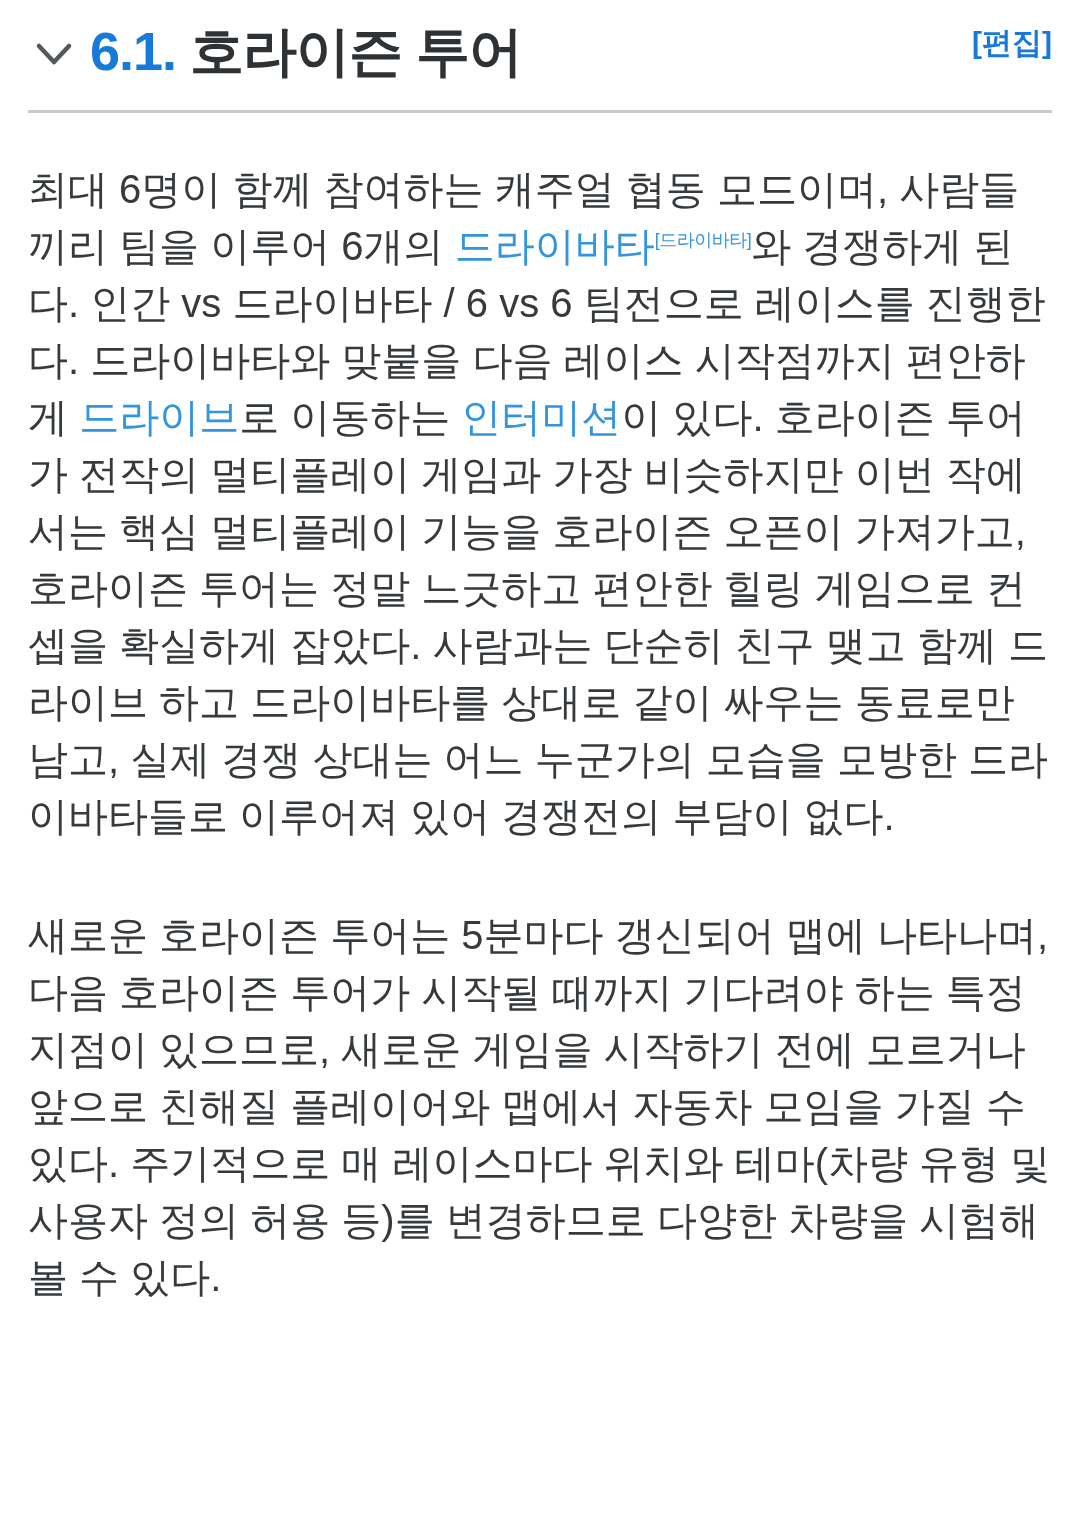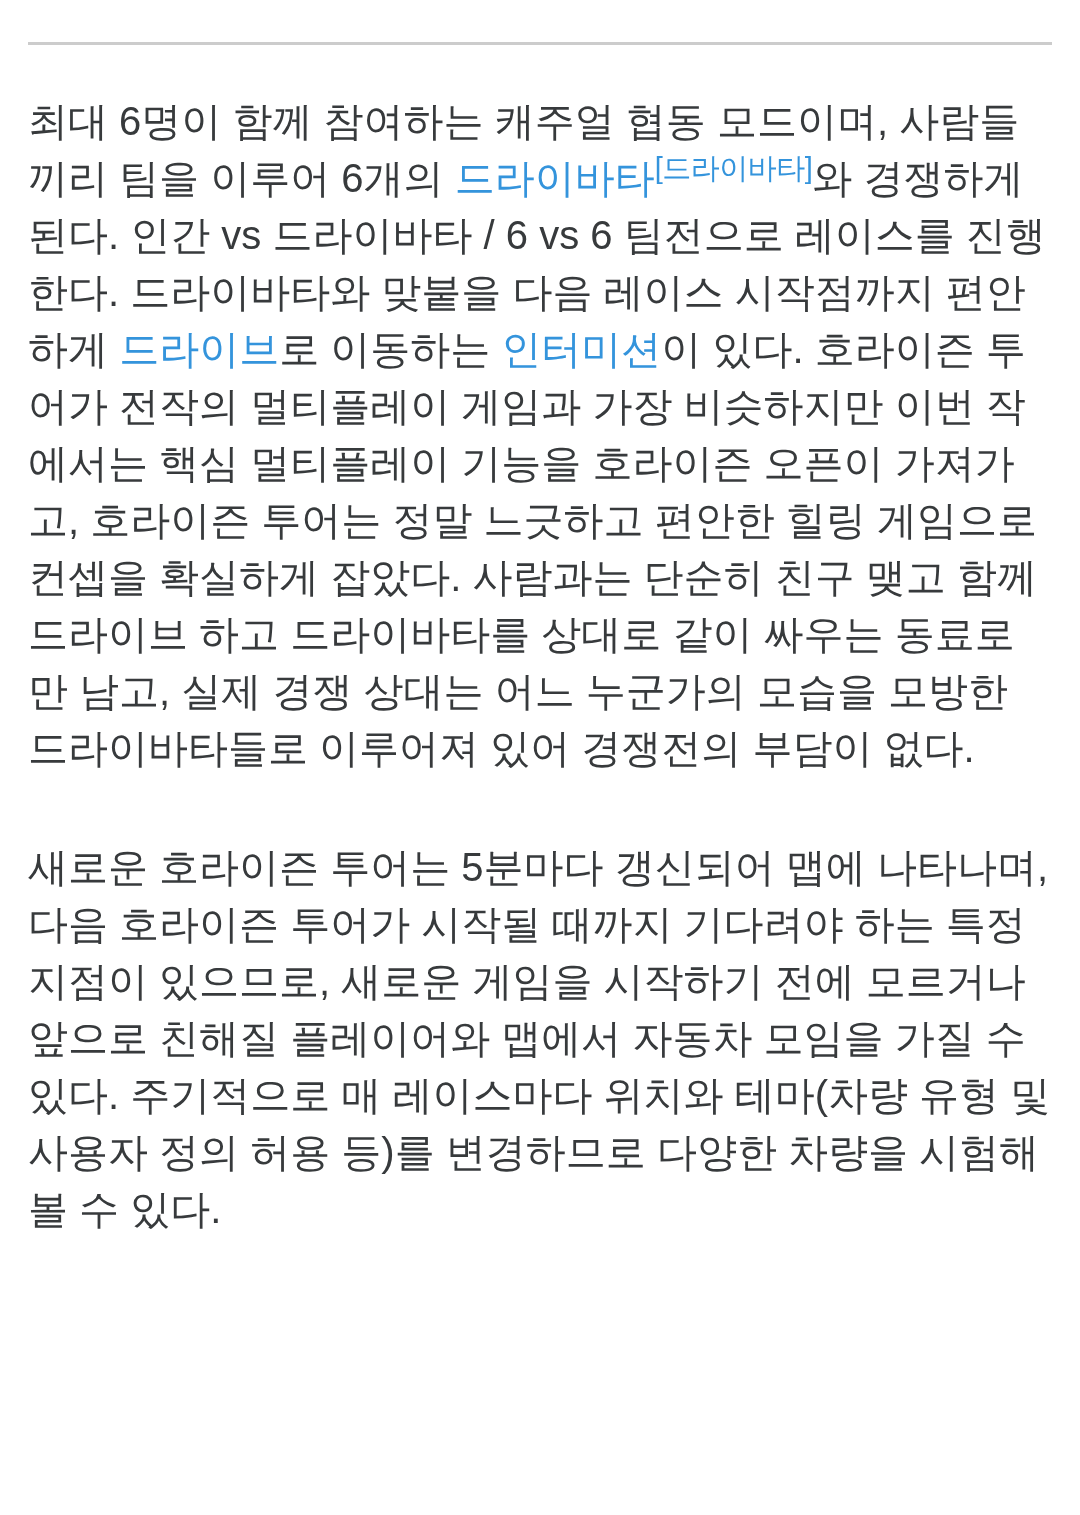--- a/index.html
+++ b/index.html
@@ -77,31 +77,43 @@
   .content p{
     margin:0 0 62px 0;
   }
   .content p:last-child{margin-bottom:0;}
   a.wlink{
     color:var(--link);
     text-decoration:none;
     cursor:pointer;
   }
   sup.fnote{
-    font-size:29px;
+    font-size:18px;
     line-height:0;
     vertical-align:super;
     letter-spacing:-0.5px;
   }
 </style>
 </head>
 <body>
 
 <div class="page">
 
+  <div class="heading-row">
+    <h2 class="section-heading">
+      <span class="chev">
+        <svg width="40" height="26" viewBox="0 0 40 26" aria-hidden="true">
+          <path d="M5 4 L20 20 L35 4" fill="none" stroke="#55585c" stroke-width="4.5" stroke-linecap="round" stroke-linejoin="round"></path>
+        </svg>
+      </span>
+      <a class="hnum">6.1.</a>
+      <span>호라이즌 투어</span>
+    </h2>
+    <a class="edit">[편집]</a>
+  </div>
 
   <hr class="divider">
 
   <div class="content">
       <p><span>최대 6명이 함께 참여하는 캐주얼 협동 모드이며, 사람들끼리 팀을 이루어 6개의 </span><a class="wlink">드라이바타</a><sup class="fnote"><a class="wlink">[드라이바타]</a></sup><span>와 경쟁하게 된다. 인간 vs 드라이바타 / 6 vs 6 팀전으로 레이스를 진행한다. 드라이바타와 맞붙을 다음 레이스 시작점까지 편안하게 </span><a class="wlink">드라이브</a><span>로 이동하는 </span><a class="wlink">인터미션</a><span>이 있다. 호라이즌 투어가 전작의 멀티플레이 게임과 가장 비슷하지만 이번 작에서는 핵심 멀티플레이 기능을 호라이즌 오픈이 가져가고, 호라이즌 투어는 정말 느긋하고 편안한 힐링 게임으로 컨셉을 확실하게 잡았다. 사람과는 단순히 친구 맺고 함께 드라이브 하고 드라이바타를 상대로 같이 싸우는 동료로만 남고, 실제 경쟁 상대는 어느 누군가의 모습을 모방한 드라이바타들로 이루어져 있어 경쟁전의 부담이 없다.</span></p>
       <p><span>새로운 호라이즌 투어는 5분마다 갱신되어 맵에 나타나며, 다음 호라이즌 투어가 시작될 때까지 기다려야 하는 특정 지점이 있으므로, 새로운 게임을 시작하기 전에 모르거나 앞으로 친해질 플레이어와 맵에서 자동차 모임을 가질 수 있다. 주기적으로 매 레이스마다 위치와 테마(차량 유형 및 사용자 정의 허용 등)를 변경하므로 다양한 차량을 시험해 볼 수 있다.</span></p>
     </div>
 
 </div>
 

